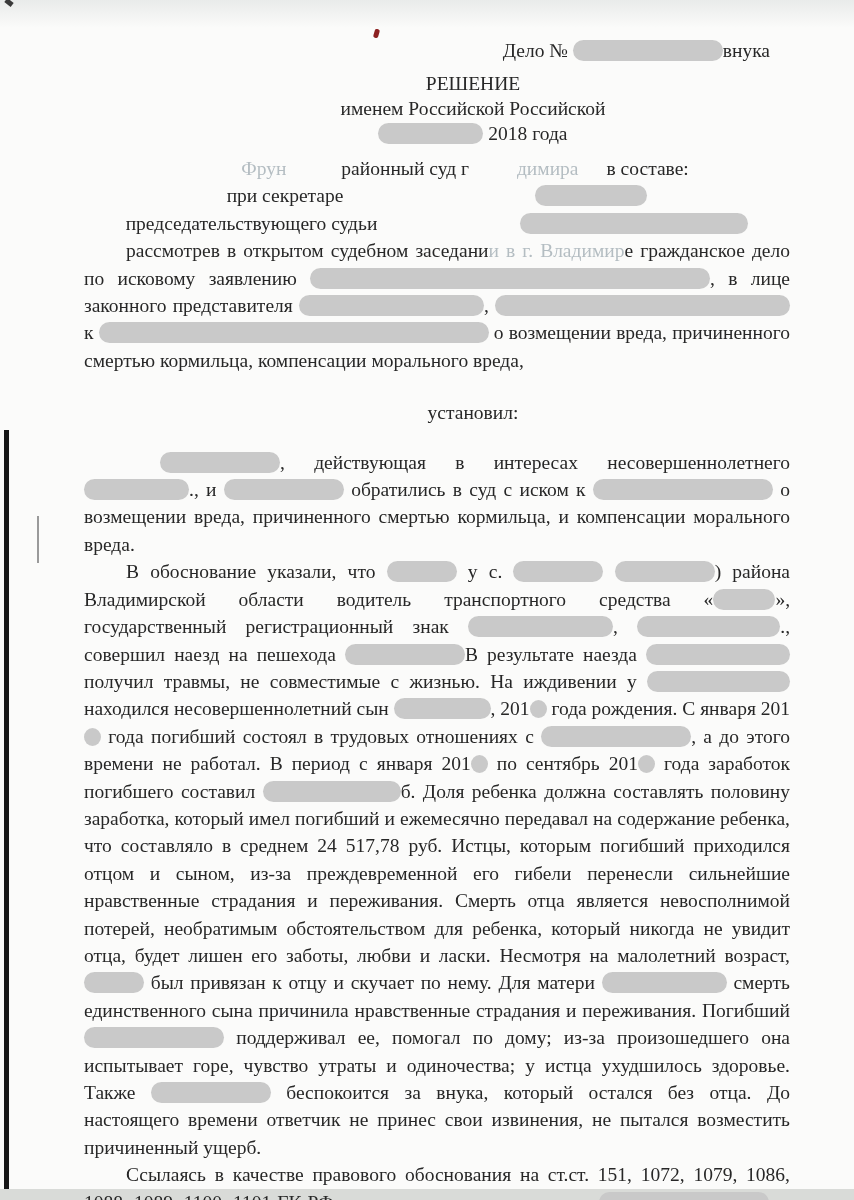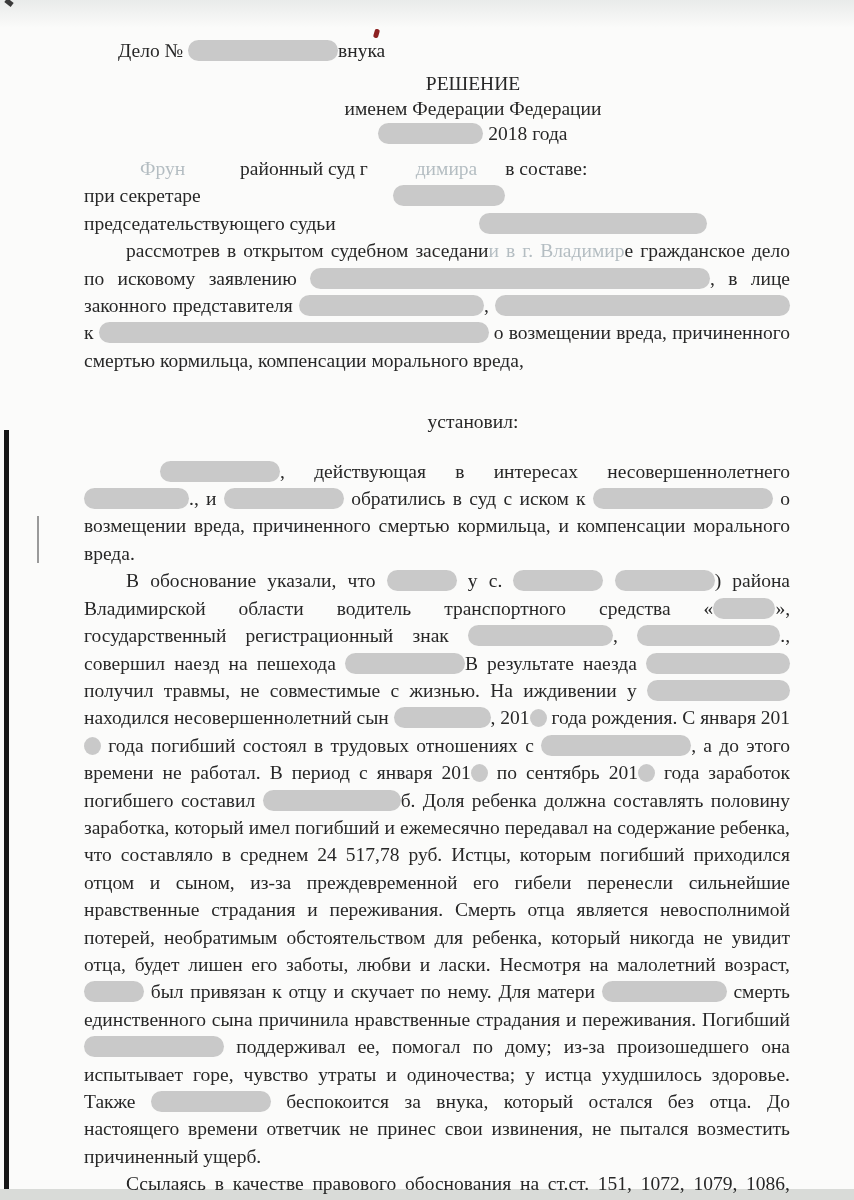--- a/index.html
+++ b/index.html
@@ -11,25 +11,25 @@
   }
   .top-tint{position:absolute;top:0;left:0;right:0;height:28px;
     background:linear-gradient(#e9ebea,rgba(251,251,250,0));}
   .bottom-band{position:absolute;left:0;right:0;bottom:0;height:11px;background:#d9dbd8;}
   .scan-left{position:absolute;left:4px;top:430px;width:5px;height:766px;background:#171717;}
   .corner-mark{position:absolute;left:5px;top:0;width:8px;height:5px;background:#3a3a3a;transform:rotate(38deg);}
   .red-speck{position:absolute;left:374px;top:29px;width:5px;height:9px;background:#8c2121;border-radius:2px;transform:rotate(16deg);}
   .pen-mark{position:absolute;left:37px;top:516px;width:2px;height:47px;background:#9a9a9a;}
 
   .content{position:absolute;left:84px;right:64px;top:38px;font-size:19.5px;line-height:27.4px;}
-  .line{text-align:left;white-space:nowrap;}
+  .line{text-align:center;white-space:nowrap;}
   .para{margin:0;text-align:justify;text-indent:42px;}
   .center{text-align:center;padding-left:72px;line-height:25px;}
-  .ustanovil{margin:34px 0 22px 0;line-height:27.4px;}
-  .header-row{display:flex;justify-content:flex-start;align-items:baseline;
+  .ustanovil{margin:25px 0 22px 0;line-height:27.4px;}
+  .header-row{display:flex;justify-content:flex-end;align-items:baseline;
     padding-left:34px;padding-right:20px;line-height:26px;margin-bottom:0px;}
   .title-block{margin-top:7px;}
   .court-block{margin-top:9px;}
 
   .redact{display:inline-block;height:21px;background:var(--redact,#c9c9c9);
     border-radius:11px;vertical-align:-4px;}
   .redact.dot{width:17px;height:18px;border-radius:50%;vertical-align:-3px;}
   .gap{display:inline-block;height:1px;}
   .faint{color:var(--faint,#b4bdc2);}
 </style>
@@ -46,21 +46,21 @@
 
   <div class="content">
 
     <div class="header-row">
       <span>Дело № <span class="redact" style="width: 150px;"></span></span>
       <span>внука</span>
     </div>
 
     <div class="title-block">
       <div class="center">РЕШЕНИЕ</div>
-      <div class="center">именем Федерации Федерации</div>
+      <div class="center">именем Российской Российской</div>
       <div class="center"><span class="redact" style="width: 105px;"></span> 2018 года</div>
     </div>
 
     <div class="court-block">
       <div class="line"><span class="gap" style="width: 56px;"></span><span class="faint">Фрун</span><span class="gap" style="width: 55px;"></span>районный суд г<span class="gap" style="width: 48px;"></span><span class="faint">димира</span><span class="gap" style="width: 28px;"></span>в составе:</div>
       <div class="line">при секретаре<span class="gap" style="width: 192px;"></span><span class="redact" style="width: 112px;"></span></div>
       <div class="line">председательствующего судьи<span class="gap" style="width: 143px;"></span><span class="redact" style="width: 228px;"></span></div>
     </div>
 
     <p class="para">рассмотрев в открытом судебном заседани<span class="faint">и в г. Владимир</span>е гражданское дело по исковому заявлению <span class="redact" style="width: 400px;"></span>, в лице законного представителя <span class="redact" style="width: 185px;"></span>, <span class="redact" style="width: 295px;"></span> к <span class="redact" style="width: 390px;"></span> о возмещении вреда, причиненного смертью кормильца, компенсации морального вреда,</p>

